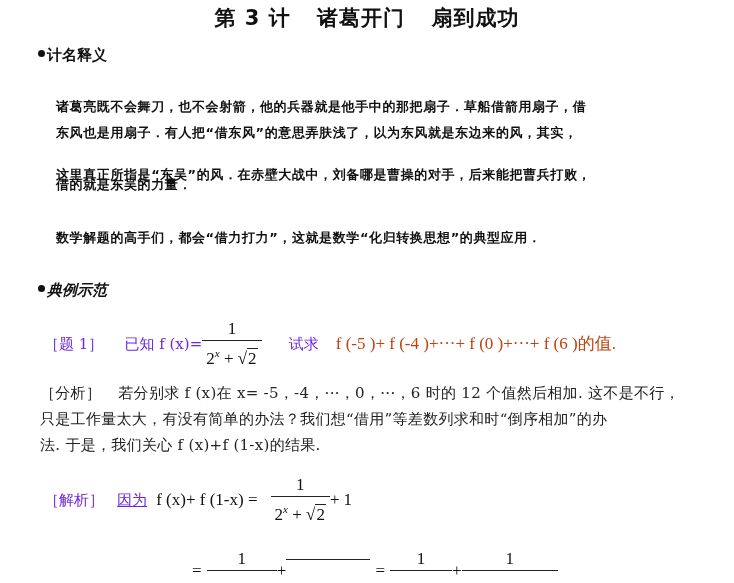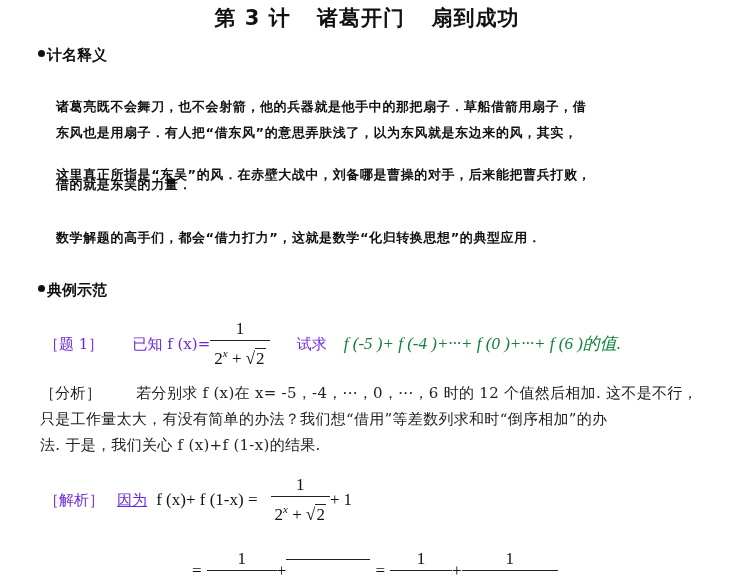--- a/index.html
+++ b/index.html
@@ -33,37 +33,37 @@
   <span class="dot"></span><span>计名释义</span>
 </div>
 
 <div class="abs bold-line" style="top:98px;">诸葛亮既不会舞刀，也不会射箭，他的兵器就是他手中的那把扇子．草船借箭用扇子，借</div>
 <div class="abs bold-line" style="top:124px;">东风也是用扇子．有人把“借东风”的意思弄肤浅了，以为东风就是东边来的风，其实，</div>
 <div class="abs bold-line" style="top:150px;margin-top:16px;">这里真正所指是“东吴”的风．在赤壁大战中，刘备哪是曹操的对手，后来能把曹兵打败，</div>
 <div class="abs bold-line" style="top:176px;">借的就是东吴的力量．</div>
 
 <div class="abs bold-line" style="top:229px;">数学解题的高手们，都会“借力打力”，这就是数学“化归转换思想”的典型应用．</div>
 
-<div class="abs heading" style="left:38px; top:281px;">
+<div class="abs heading" style="left:38px; top:281px;font-style:italic;">
   <span class="dot"></span><span>典例示范</span>
 </div>
 
 <div class="abs" style="left:44px; top:318px;">
   <span class="label">［题 1］</span>
-  <span class="label" style="margin-left:24px;">已知 f (x)=</span><span class="frac">
+  <span class="label" style="margin-left:16px;">已知 f (x)=</span><span class="frac">
     <span class="num">1</span>
     <span class="den"><span>2</span><sup>x</sup> <span>+</span> <span class="sqrt">√<span class="rad">2</span></span></span>
   </span>
   <span class="label" style="margin-left:22px;">试求</span>
-  <span class="m" style="margin-left:12px; color:#15803d;font-style:italic;">f (-5 )+ f (-4 )+···+ f (0 )+···+ f (6 )的值.</span>
+  <span class="m" style="margin-left:12px; color:#c2410c;">f (-5 )+ f (-4 )+···+ f (0 )+···+ f (6 )的值.</span>
 </div>
 
 <div class="abs serif-line" style="top:384px;">
   <span>［分析］</span>
-  <span style="margin-left:30px;">若分别求 f (x)在 x= -5，-4，···，0，···，6 时的 12 个值然后相加. 这不是不行，</span>
+  <span style="margin-left:12px;">若分别求 f (x)在 x= -5，-4，···，0，···，6 时的 12 个值然后相加. 这不是不行，</span>
 </div>
 <div class="abs serif-line" style="top:410px;">只是工作量太大，有没有简单的办法？我们想“借用”等差数列求和时“倒序相加”的办</div>
 <div class="abs serif-line" style="top:436px;">法. 于是，我们关心 f (x)+f (1-x)的结果.</div>
 
 <div class="abs" style="left:44px; top:474px;">
   <span class="label">［解析］</span>
   <span class="label" style="margin-left:8px;text-decoration:underline;">因为</span>
   <span class="m" style="margin-left:4px;">f (x)+ f (1-x) =</span>
   <span class="frac" style="margin-left:8px;">
     <span class="num">1</span>

